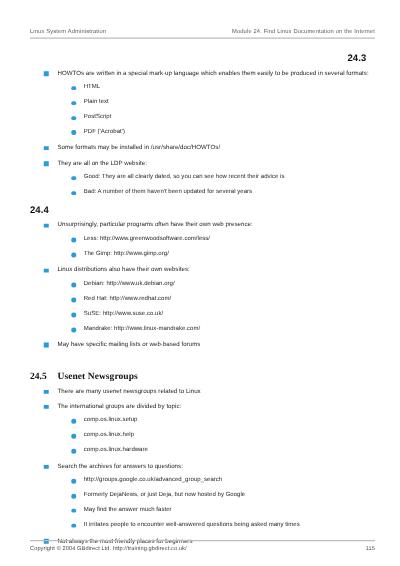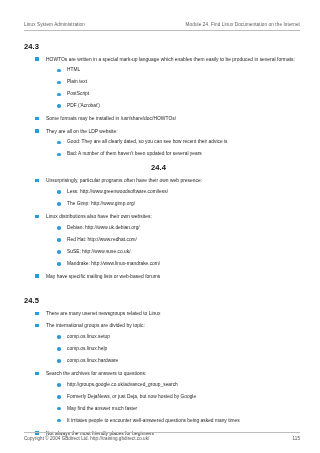--- a/index.html
+++ b/index.html
@@ -42,23 +42,23 @@
     align-items: baseline;
     font-size: 7.6px;
     font-weight: bold;
     color: #101010;
     letter-spacing: 0.05px;
   }
   .section .num {
     width: 22px;
     flex: 0 0 22px;
   }
-  .sec-24-3 { margin-top: 11px; }
-  .sec-24-4 { margin-top: 4px; justify-content: center; }
-  .sec-24-5 { margin-top: 16px; }
+  .sec-24-3 { margin-top: 11px; justify-content: flex-end; }
+  .sec-24-4 { margin-top: 4px; }
+  .sec-24-5 { margin-top: 16px; font-family: Liberation Serif, serif; }
 
   
   ul.lvl1, ul.lvl2 {
     list-style: none;
     margin: 0;
     padding: 0;
   }
   ul.lvl1 { margin-top: 5px; }
   ul.lvl1 > li {
     position: relative;
@@ -217,20 +217,21 @@
       </ul>
     </li>
     <li>
       <span class="marker"></span>
       <span class="txt">May have specific mailing lists or web-based forums</span>
     </li>
   </ul>
 
   <div class="section sec-24-5">
     <span class="num">24.5</span>
+    <span>Usenet Newsgroups</span>
   </div>
   <ul class="lvl1">
     <li>
       <span class="marker"></span>
       <span class="txt">There are many usenet newsgroups related to Linux</span>
     </li>
     <li>
       <span class="marker"></span>
       <span class="txt">The international groups are divided by topic:</span>
       <ul class="lvl2">

